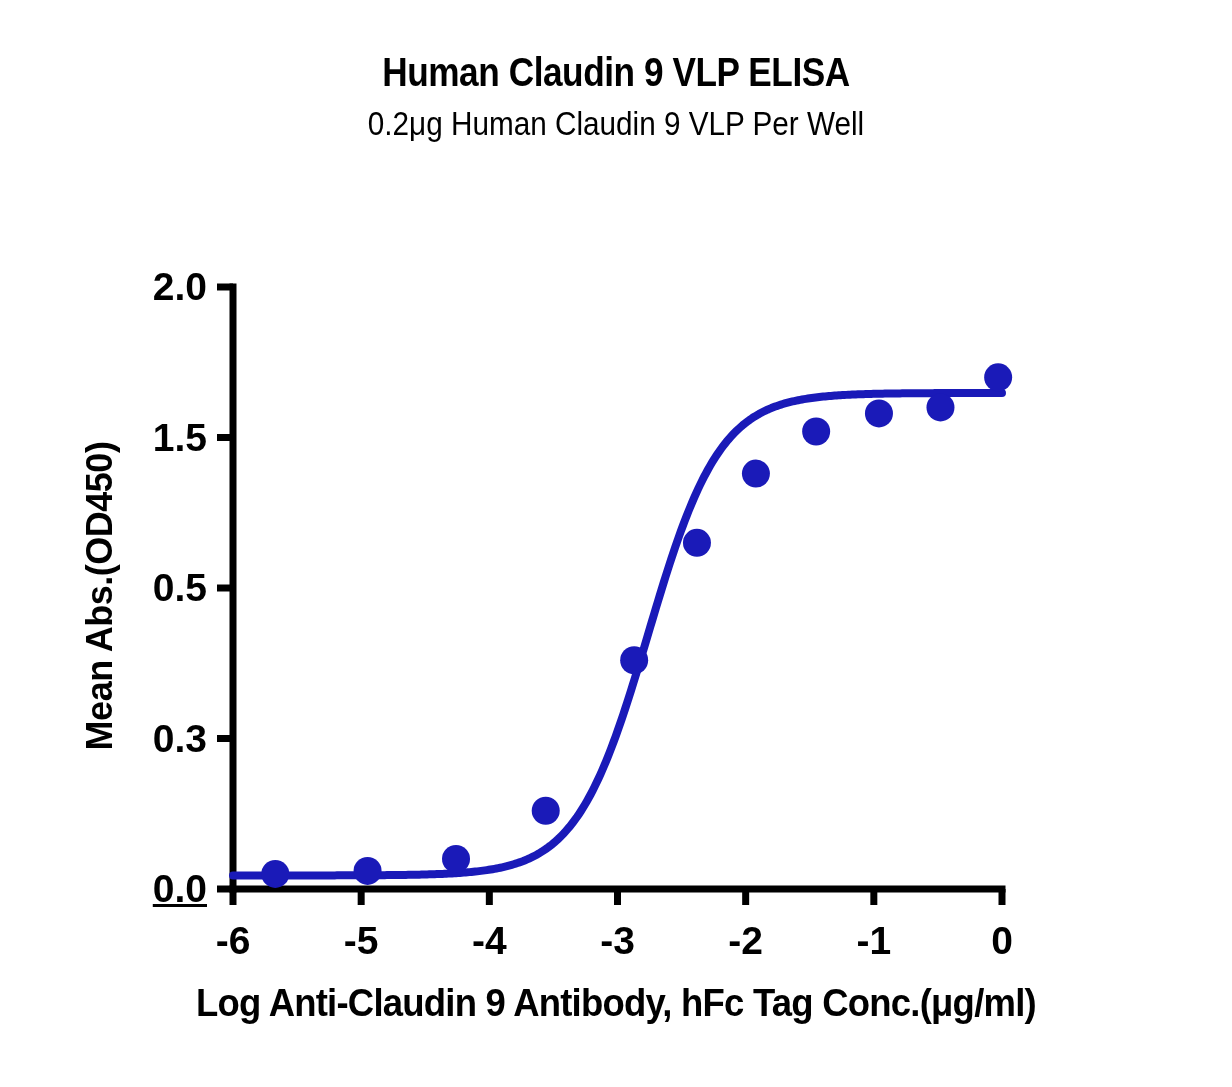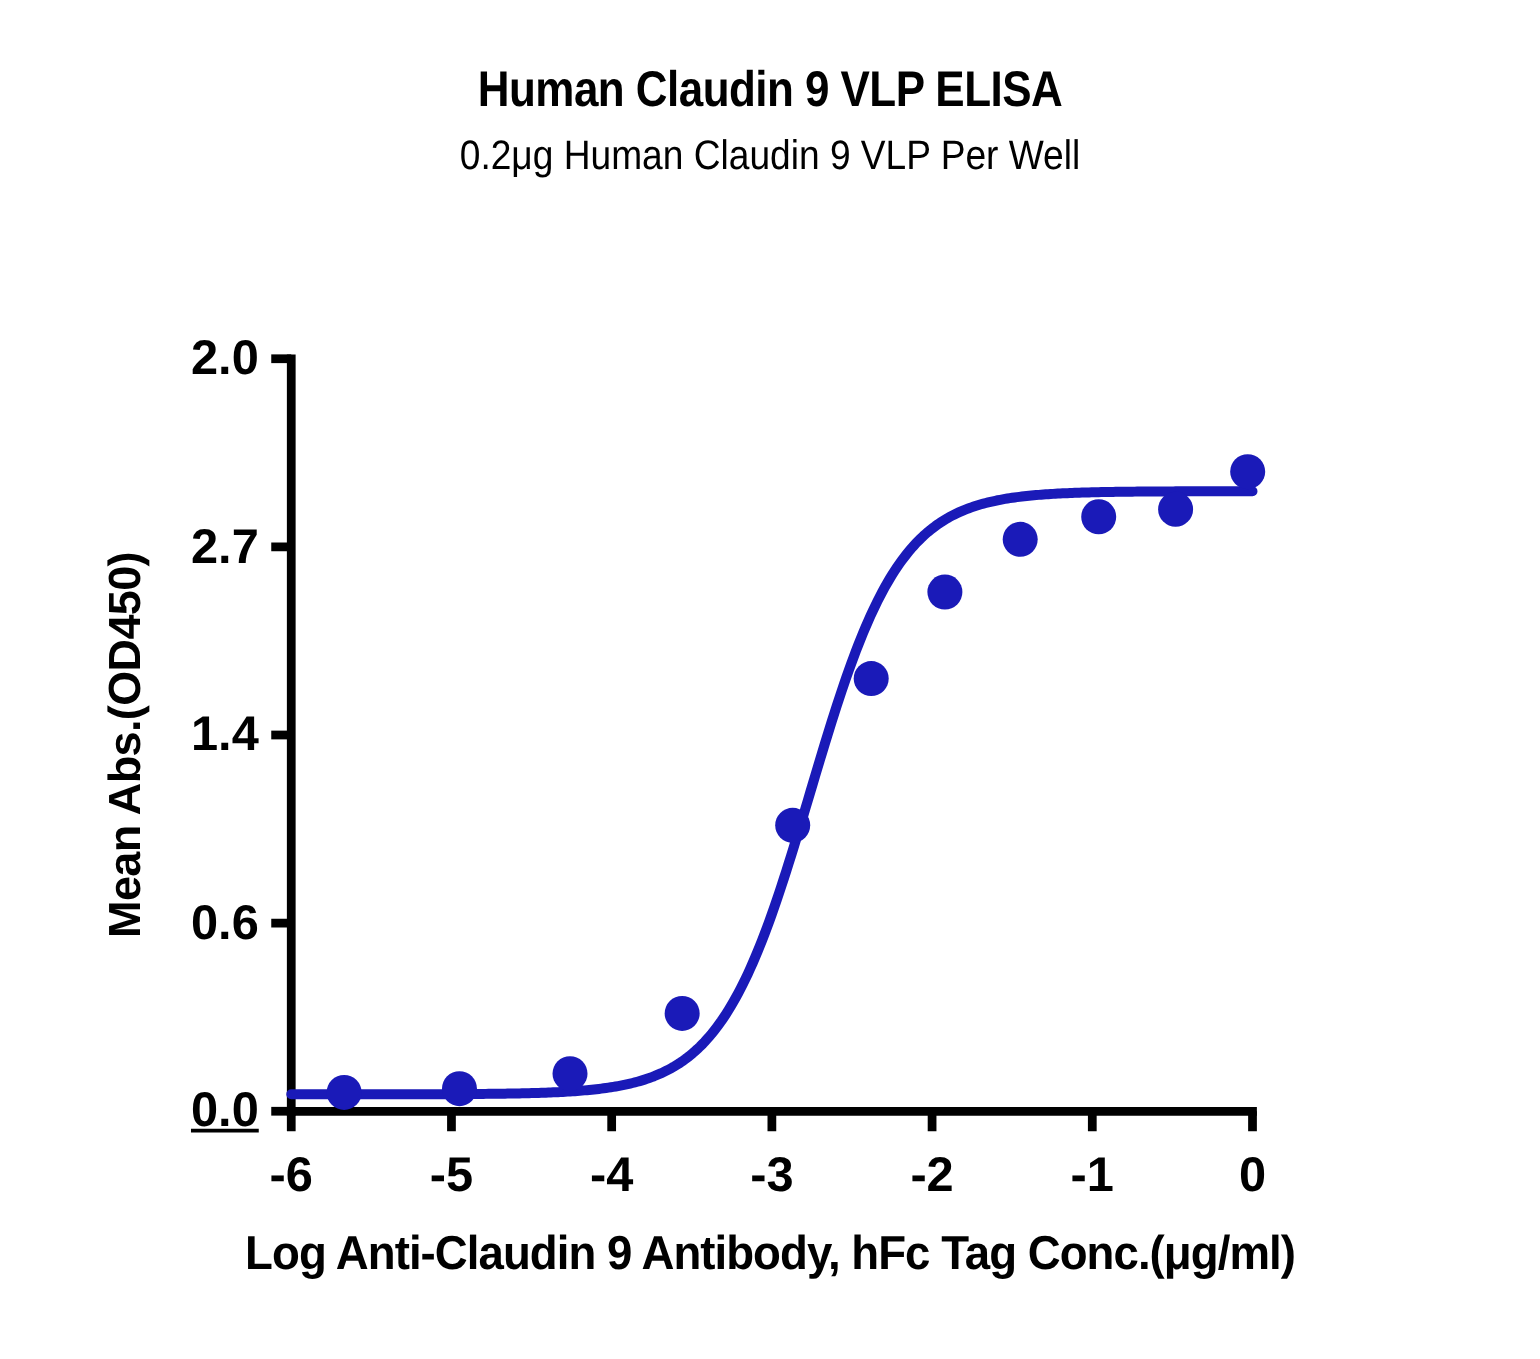--- a/index.html
+++ b/index.html
@@ -137,23 +137,23 @@
         <circle cx="878.96" cy="413.42" r="14" fill="#1A1AB8"></circle>
         <circle cx="940.48" cy="407.40" r="14" fill="#1A1AB8"></circle>
         <circle cx="998.15" cy="377.30" r="14" fill="#1A1AB8"></circle>
       </svg>
 
     <div class="y-axis-title">Mean Abs.(OD450)</div>
     <div class="x-axis-title">Log Anti-Claudin 9 Antibody, hFc Tag Conc.(μg/ml)</div>
 
     <div id="ytick-labels">
         <div class="tick-label ytick-label" style="left: 77px; top: 889px; width: 130px; text-decoration: underline;">0.0</div>
-        <div class="tick-label ytick-label" style="left: 77px; top: 738.5px; width: 130px;">0.6</div>
-        <div class="tick-label ytick-label" style="left: 77px; top: 588px; width: 130px;">1.4</div>
-        <div class="tick-label ytick-label" style="left: 77px; top: 437.5px; width: 130px;">2.7</div>
+        <div class="tick-label ytick-label" style="left: 77px; top: 738.5px; width: 130px;">0.3</div>
+        <div class="tick-label ytick-label" style="left: 77px; top: 588px; width: 130px;">0.5</div>
+        <div class="tick-label ytick-label" style="left: 77px; top: 437.5px; width: 130px;">1.5</div>
         <div class="tick-label ytick-label" style="left: 77px; top: 287px; width: 130px;">2.0</div>
       </div>
     <div id="xtick-labels">
         <div class="tick-label xtick-label" style="left: 233px; top: 919px;">-6</div>
         <div class="tick-label xtick-label" style="left: 361.167px; top: 919px;">-5</div>
         <div class="tick-label xtick-label" style="left: 489.333px; top: 919px;">-4</div>
         <div class="tick-label xtick-label" style="left: 617.5px; top: 919px;">-3</div>
         <div class="tick-label xtick-label" style="left: 745.667px; top: 919px;">-2</div>
         <div class="tick-label xtick-label" style="left: 873.833px; top: 919px;">-1</div>
         <div class="tick-label xtick-label" style="left: 1002px; top: 919px;">0</div>

